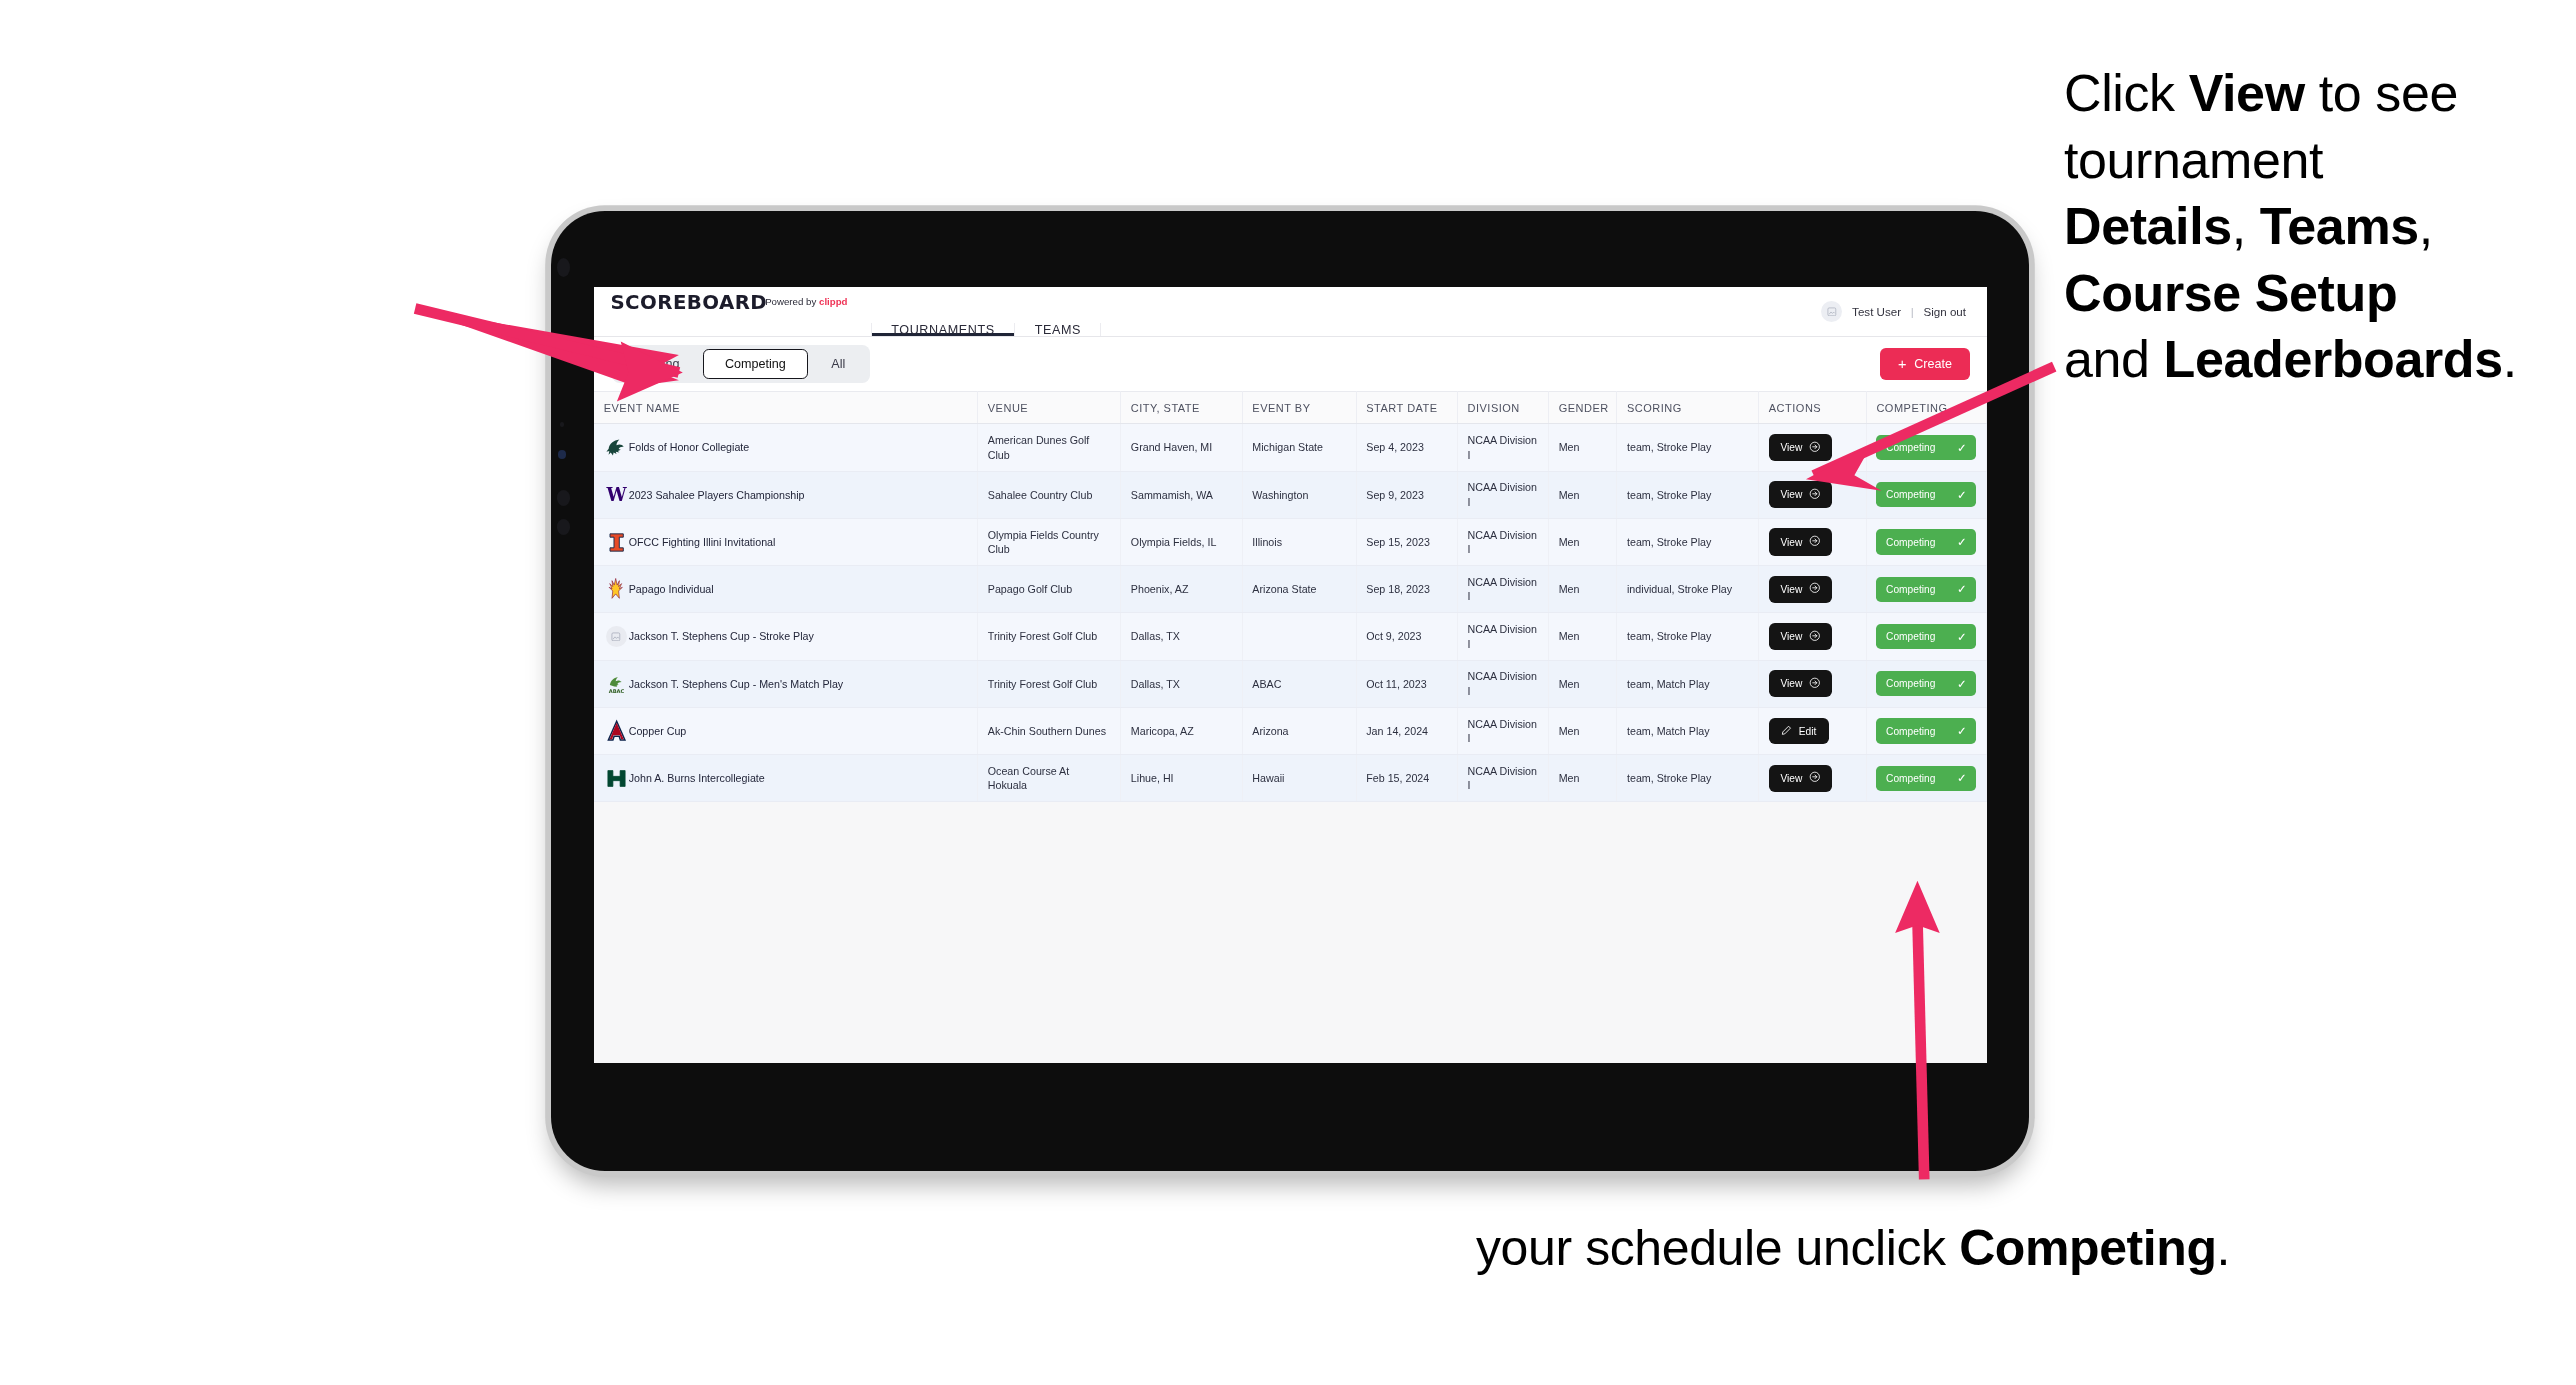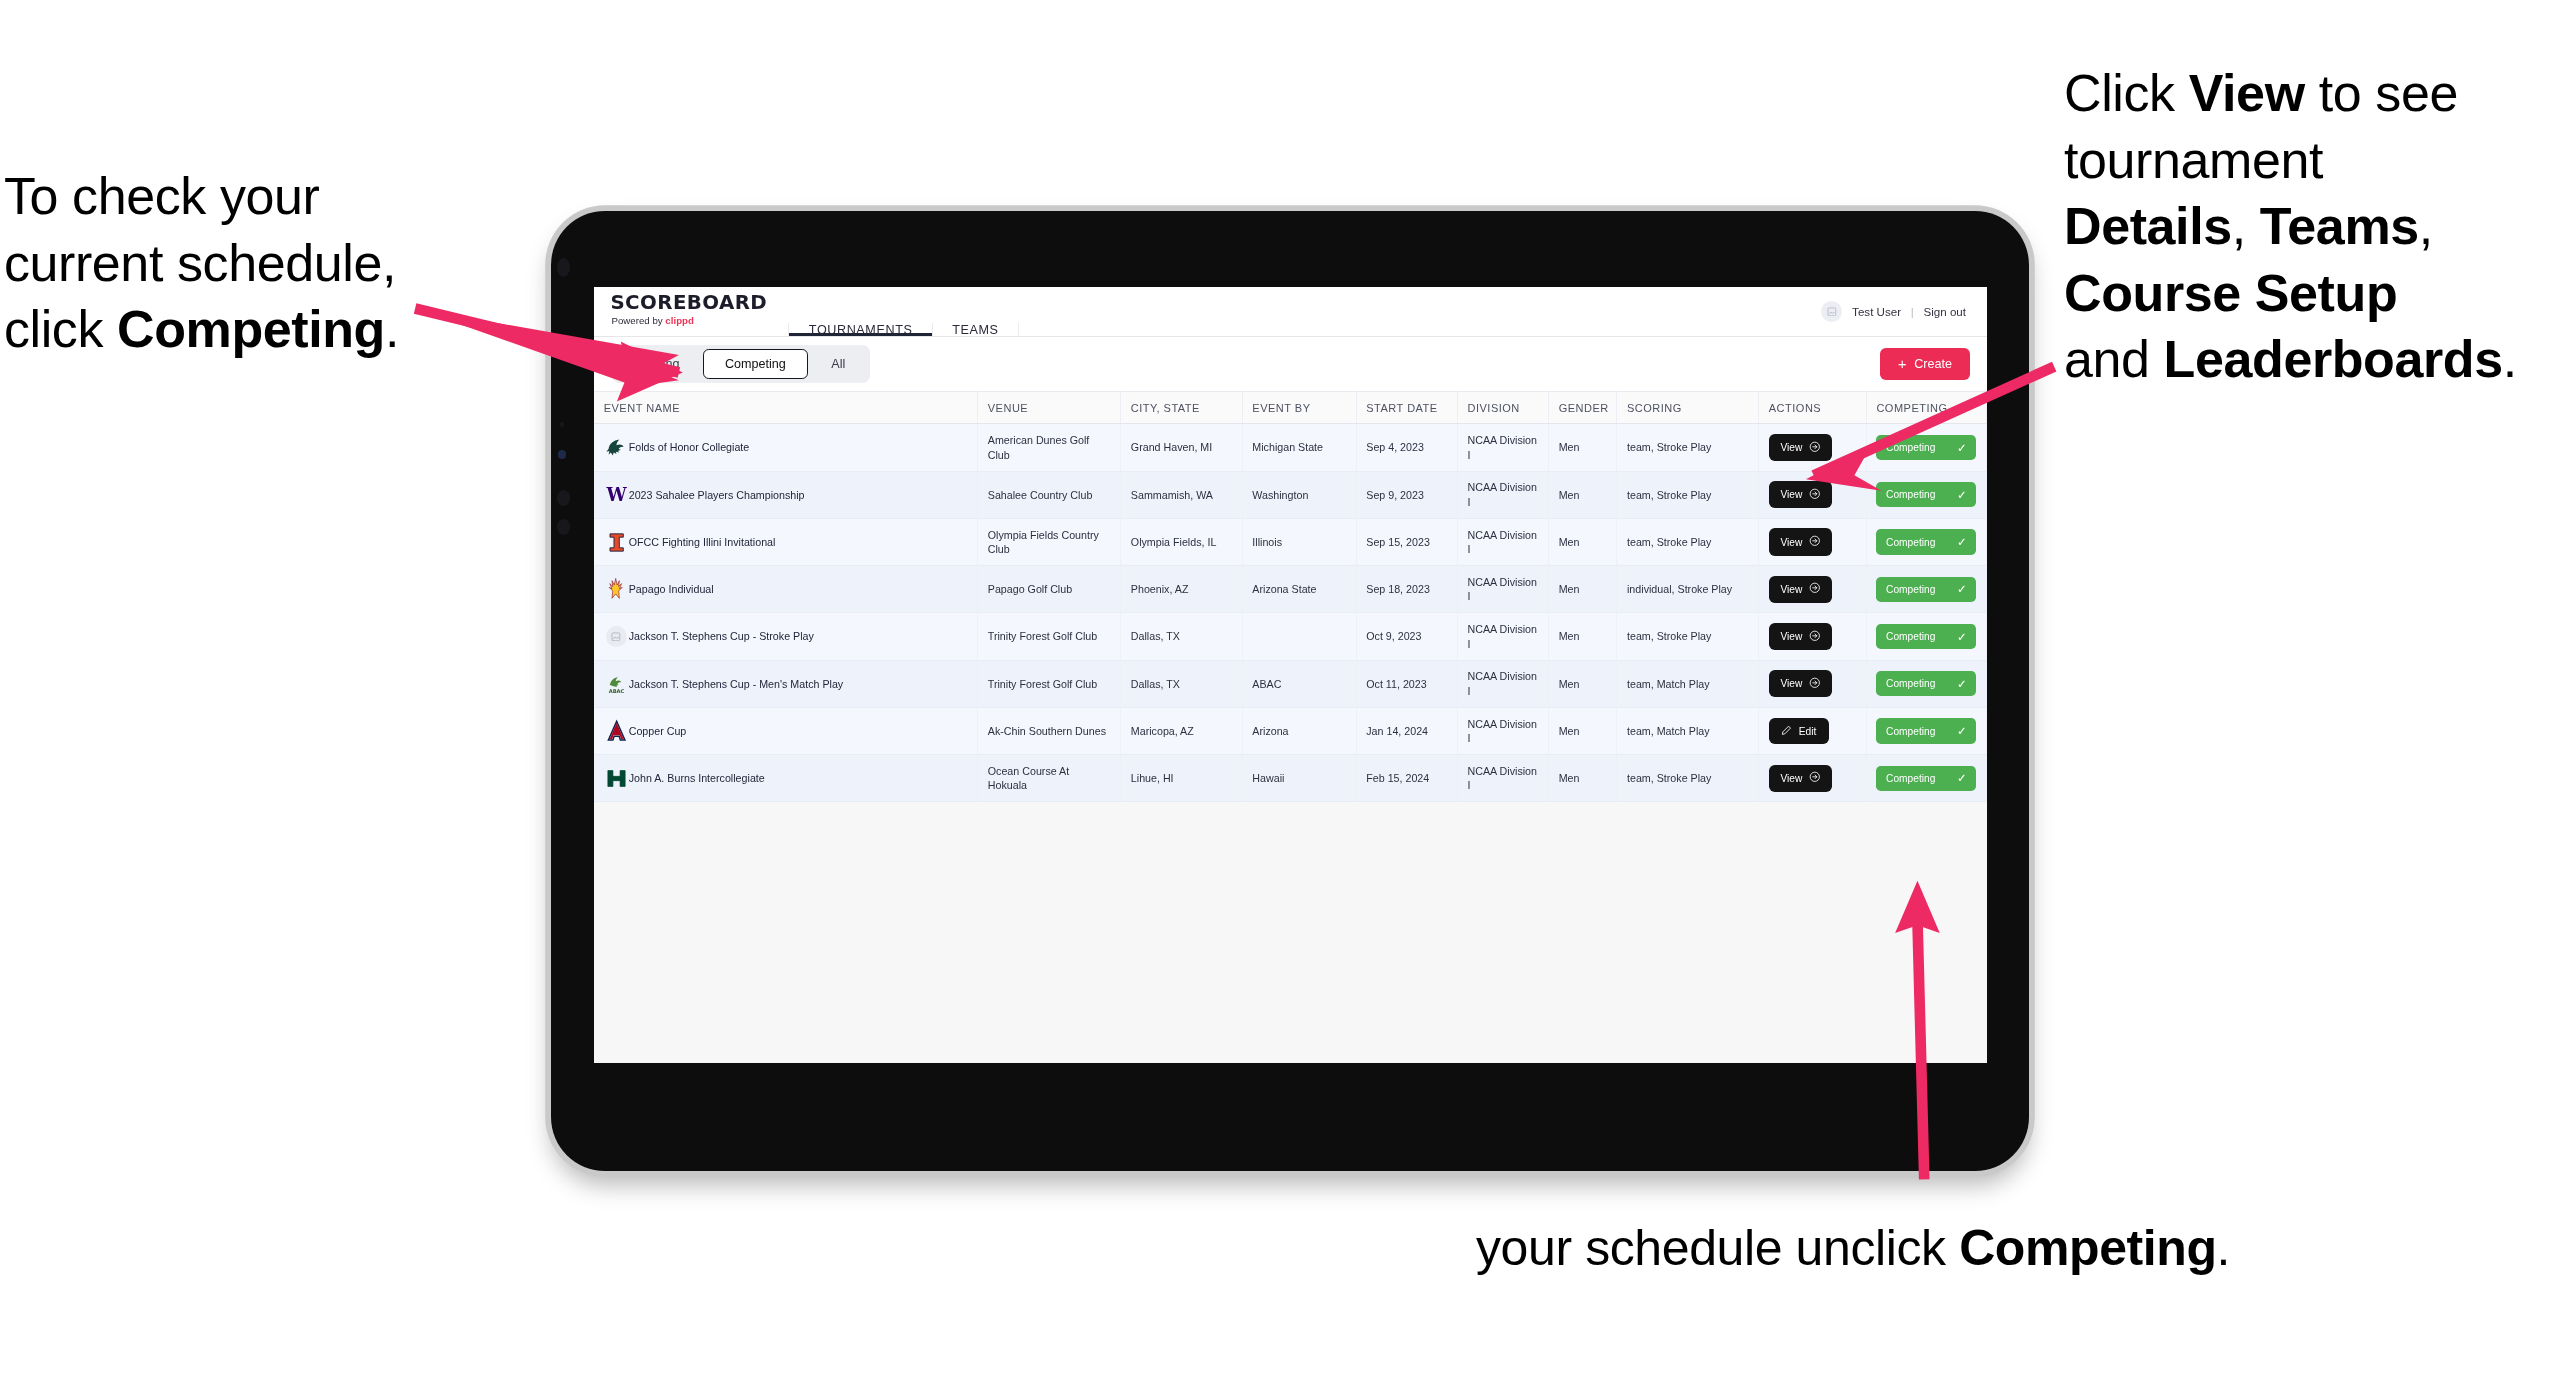--- a/index.html
+++ b/index.html
@@ -44,21 +44,21 @@
     width: 1393px; height: 776px;
     background: #f7f7f8;
     overflow: hidden;
   }
 
   
   .appbar {
     height: 50px; background:#ffffff; display:flex; align-items:stretch;
     border-bottom: 1px solid #e6e6ea;
   }
-  .brand { padding: 5.8px 15.5px 0 17.5px; display:flex; flex-direction:column; 
+  .brand { padding: 5.8px 15.5px 0 17.5px; display:flex; flex-direction:row; 
            min-width: 145px; }
   .brand .logo {
     font-family: "DejaVu Sans", sans-serif;
     font-weight: 700; font-size: 19.4px; letter-spacing: 0.4px;
     color: #1c1c2b; line-height: 1; transform: scaleX(1.02);
   }
   .brand .sub { font-size: 9.7px; color:#2b2b38; margin-top:3.9px; line-height:1; }
   .brand .sub em { font-style: normal; color:#ef3356; font-weight:700; }
 
   .navtabs { display:flex; align-items:stretch; margin-left: 7.8px; margin-top: 36px; }
@@ -142,25 +142,20 @@
   col.c-gender{ width: 5.4%; }
   col.c-score { width: 11.2%; }
   col.c-act   { width: 8.5%; }
   col.c-comp  { width: 9.5%; }
 </style>
 </head>
 <body>
 
 <div id="stage">
 
-  <div class="callout" id="callout-left">
-    <div>To check your</div>
-    <div>current schedule,</div>
-    <div><span>click </span><b>Competing</b><span>.</span></div>
-  </div>
 
   <div class="callout" id="callout-right">
     <div><span>Click </span><b>View</b><span> to see</span></div>
     <div>tournament</div>
     <div><b>Details</b><span>, </span><b>Teams</b><span>,</span></div>
     <div><b>Course Setup</b></div>
     <div><span>and </span><b>Leaderboards</b><span>.</span></div>
   </div>
 
   <div class="callout" id="callout-bottom">

